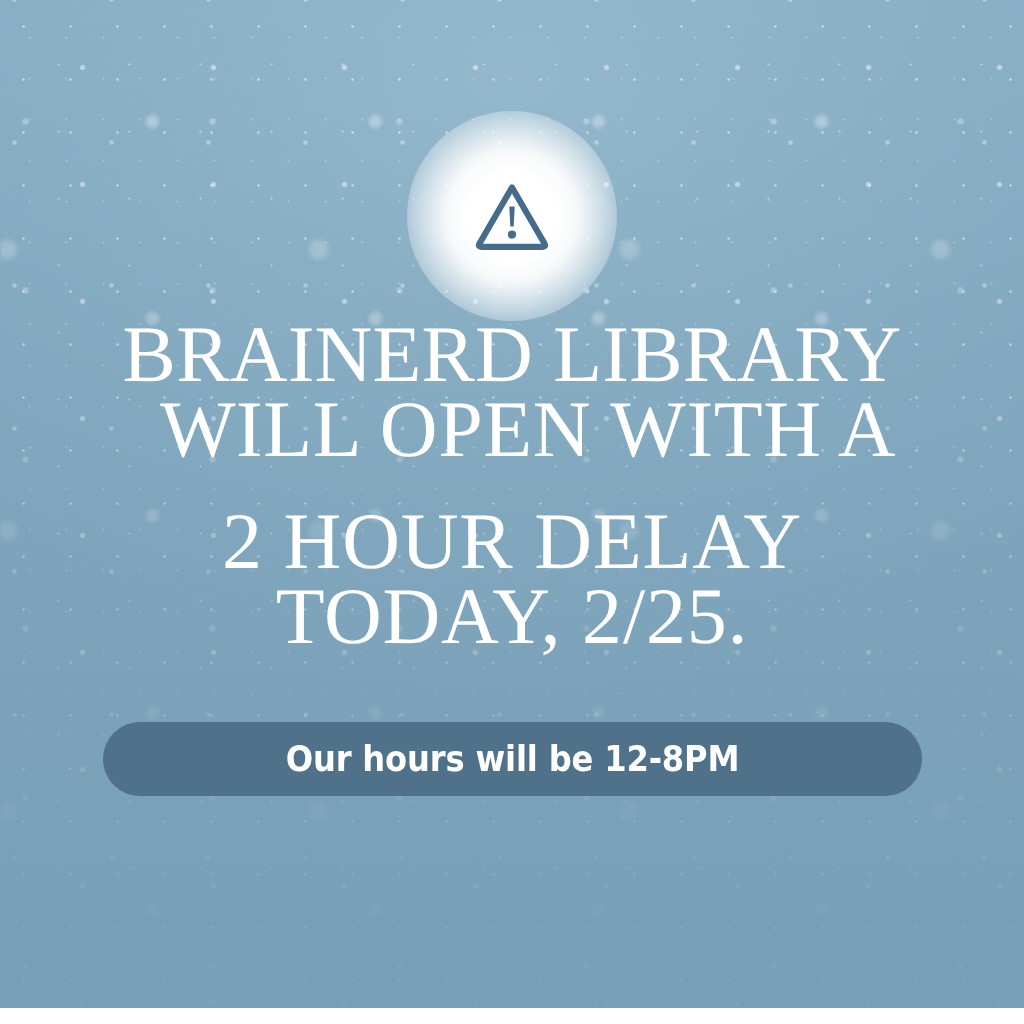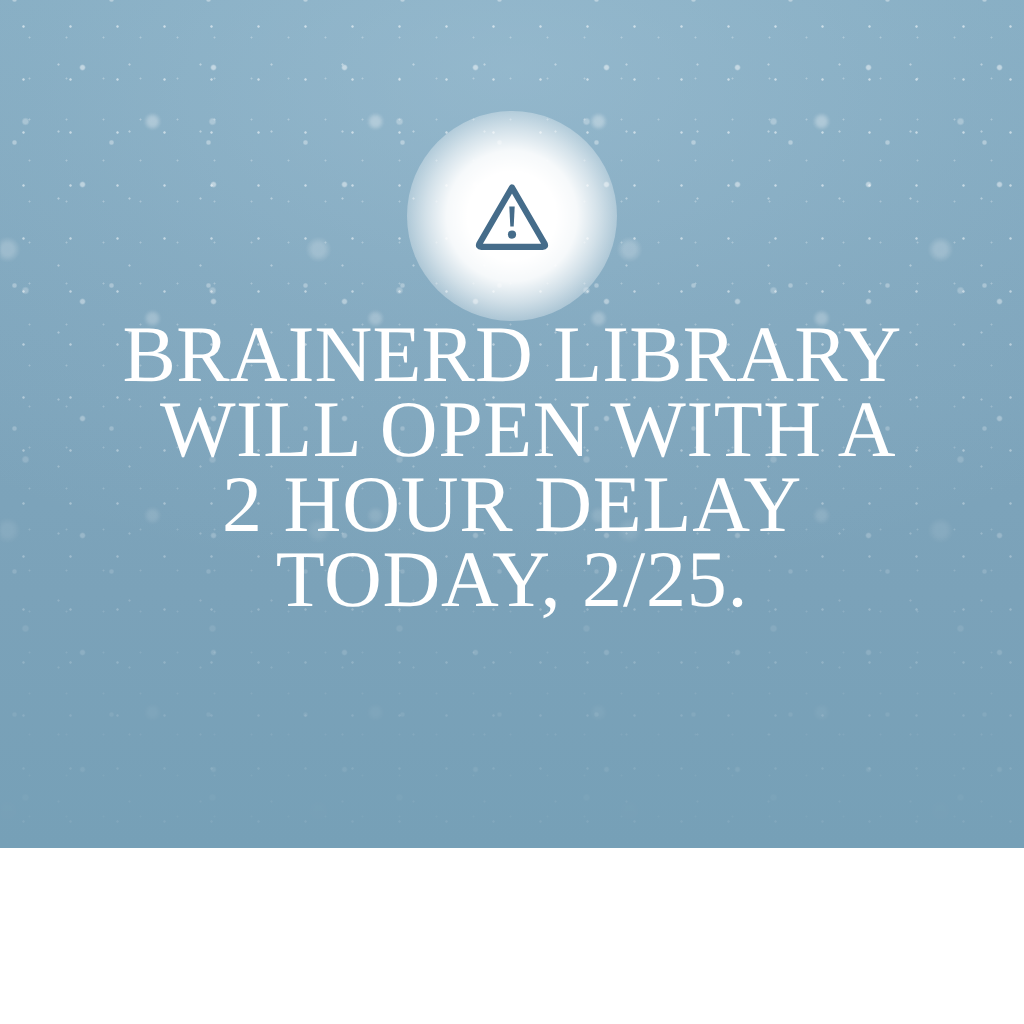--- a/index.html
+++ b/index.html
@@ -10,21 +10,21 @@
   body {
     width: 1024px;
     height: 1024px;
     overflow: hidden;
     font-family: "Liberation Sans", sans-serif;
   }
 
   #poster {
     position: relative;
     width: 1024px;
-    height: 848px;
+    height: 1008px;
     overflow: hidden;
     background-color: #7ea5bc;
   }
 
   
   .bg-base {
     position: absolute;
     inset: 0;
     background:
       radial-gradient(120% 85% at 50% 8%, rgba(176,206,224,0.38) 0%, rgba(176,206,224,0.14) 38%, rgba(110,150,175,0.00) 72%),
@@ -117,21 +117,21 @@
     letter-spacing: 0.5px;
     font-weight: 400;
     text-rendering: geometricPrecision;
   }
   #headline .hl-line {
     display: block;
     white-space: nowrap;
   }
   #headline .hl-line-1 { letter-spacing: 0.2px; }
   #headline .hl-line-2 { letter-spacing: 0.6px; margin-left: 32px; }
-  #headline .hl-line-3 { letter-spacing: 0.8px; }
+  #headline .hl-line-3 { letter-spacing: 0.8px; margin-top: 37px; }
   #headline .hl-line-4 { letter-spacing: 0.8px; }
 
   
   #hours-pill {
     position: absolute;
     left: 103px;
     top: 722px;
     width: 819px;
     height: 74px;
     border-radius: 37px;
@@ -173,14 +173,17 @@
     </div>
   </div>
 
   <div id="headline">
     <span class="hl-line hl-line-1">BRAINERD LIBRARY</span>
     <span class="hl-line hl-line-2">WILL OPEN WITH A</span>
     <span class="hl-line hl-line-3">2 HOUR DELAY</span>
     <span class="hl-line hl-line-4">TODAY, 2/25.</span>
   </div>
 
+  <div id="hours-pill">
+    <span id="hours-pill-label">Our hours will be 12-8PM</span>
+  </div>
 
 </div>
 
 </body></html>

